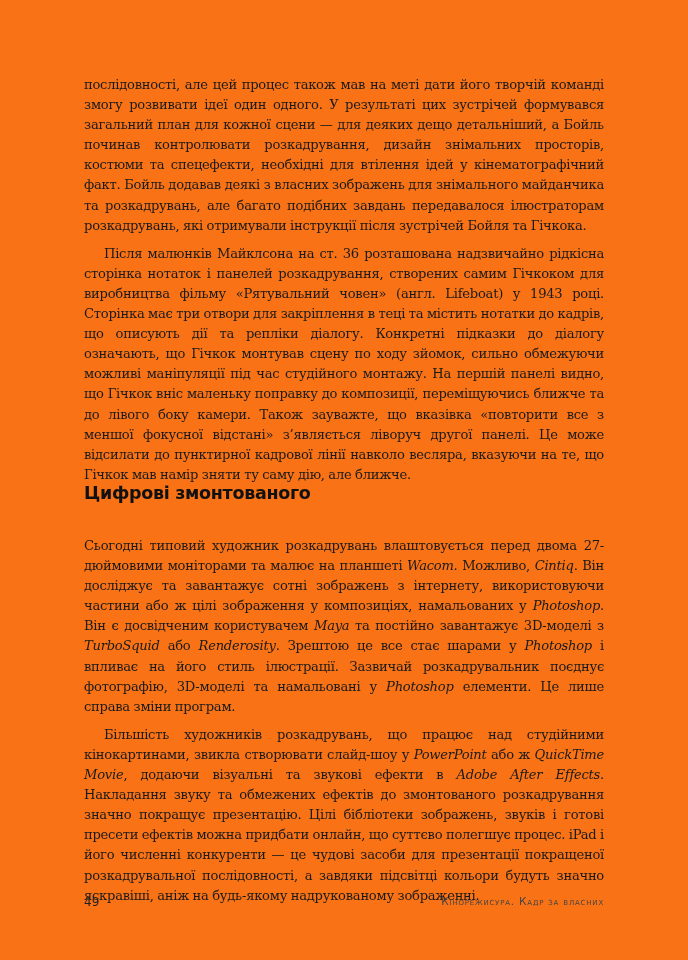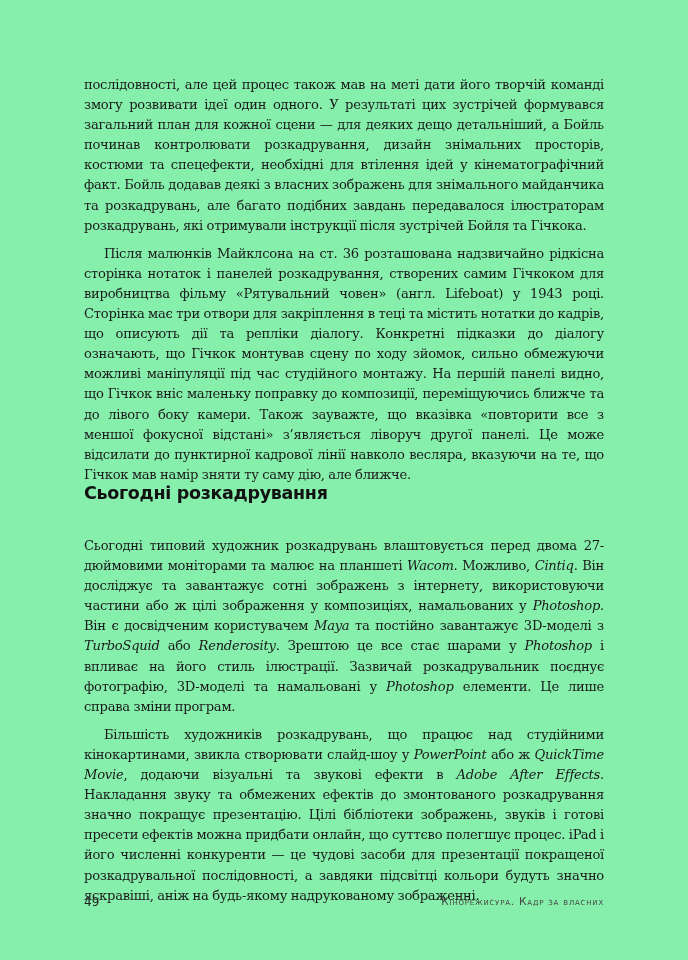--- a/index.html
+++ b/index.html
@@ -1,17 +1,17 @@
 <!DOCTYPE html>
 <html><head>
 <meta charset="utf-8">
 <style>
   html, body { margin: 0; padding: 0; background: #ffffff; }
   body { width: 688px; height: 960px; position: relative; overflow: hidden; }
-  .page { position: absolute; left: 0; top: 0; width: 688px; height: 960px; background: #86efac; }
+  .page { position: absolute; left: 0; top: 0; width: 688px; height: 960px; background: #f97316; }
   .text-block {
     position: absolute; left: 84px; width: 520px;
     font-family: "DejaVu Serif", serif;
     font-size: 13.1px; line-height: 20.1px; color: #1a1a1a;
     text-align: justify; letter-spacing: -0.25px; word-spacing: -0.3px;
   }
   .text-block p { margin: 0; }
   .text-block p.indent { text-indent: 20px; margin-top: 8px; }
   .block1 { top: 75px; }
   .block2 { top: 536px; }
@@ -34,21 +34,21 @@
 </head>
 <body>
 
 <div class="page">
 
   <div class="text-block block1">
     <p>послідовності, але цей процес також мав на меті дати його творчій команді змогу розвивати ідеї один одного. У результаті цих зустрічей формувався загальний план для кожної сцени — для деяких дещо детальніший, а Бойль починав контролювати розкадрування, дизайн знімальних просторів, костюми та спецефекти, необхідні для втілення ідей у кінематографічний факт. Бойль додавав деякі з власних зображень для знімального майданчика та розкадрувань, але багато подібних завдань передавалося ілюстраторам розкадрувань, які отримували інструкції після зустрічей Бойля та Гічкока.</p>
     <p class="indent">Після малюнків Майклсона на ст. 36 розташована надзвичайно рідкісна сторінка нотаток і панелей розкадрування, створених самим Гічкоком для виробництва фільму «Рятувальний човен» (англ. Lifeboat) у 1943 році. Сторінка має три отвори для закріплення в теці та містить нотатки до кадрів, що описують дії та репліки діалогу. Конкретні підказки до діалогу означають, що Гічкок монтував сцену по ходу зйомок, сильно обмежуючи можливі маніпуляції під час студійного монтажу. На першій панелі видно, що Гічкок вніс маленьку поправку до композиції, переміщуючись ближче та до лівого боку камери. Також зауважте, що вказівка «повторити все з меншої фокусної відстані» з’являється ліворуч другої панелі. Це може відсилати до пунктирної кадрової лінії навколо весляра, вказуючи на те, що Гічкок мав намір зняти ту саму дію, але ближче.</p>
   </div>
 
-  <h2 class="heading">Сьогодні розкадрування</h2>
+  <h2 class="heading">Цифрові змонтованого</h2>
 
   <div class="text-block block2">
     <p><span>Сьогодні типовий художник розкадрувань влаштовується перед двома 27-дюймовими моніторами та малює на планшеті </span><em>Wacom</em><span>. Можливо, </span><em>Cintiq</em><span>. Він досліджує та завантажує сотні зображень з інтернету, використовуючи частини або ж цілі зображення у композиціях, намальованих у </span><em>Photoshop</em><span>. Він є досвідченим користувачем </span><em>Maya</em><span> та постійно завантажує 3D-моделі з </span><em>TurboSquid</em><span> або </span><em>Renderosity</em><span>. Зрештою це все стає шарами у </span><em>Photoshop</em><span> і впливає на його стиль ілюстрації. Зазвичай розкадрувальник поєднує фотографію, 3D-моделі та намальовані у </span><em>Photoshop</em><span> елементи. Це лише справа зміни програм.</span></p>
     <p class="indent"><span>Більшість художників розкадрувань, що працює над студійними кінокартинами, звикла створювати слайд-шоу у </span><em>PowerPoint</em><span> або ж </span><em>QuickTime Movie</em><span>, додаючи візуальні та звукові ефекти в </span><em>Adobe After Effects</em><span>. Накладання звуку та обмежених ефектів до змонтованого розкадрування значно покращує презентацію. Цілі бібліотеки зображень, звуків і готові пресети ефектів можна придбати онлайн, що суттєво полегшує процес. iPad і його численні конкуренти — це чудові засоби для презентації покращеної розкадрувальної послідовності, а завдяки підсвітці кольори будуть значно яскравіші, аніж на будь-якому надрукованому зображенні.</span></p>
   </div>
 
   <div class="footer-num">49</div>
   <div class="footer-title">Кінорежисура. Кадр за власних</div>
 </div>
 

